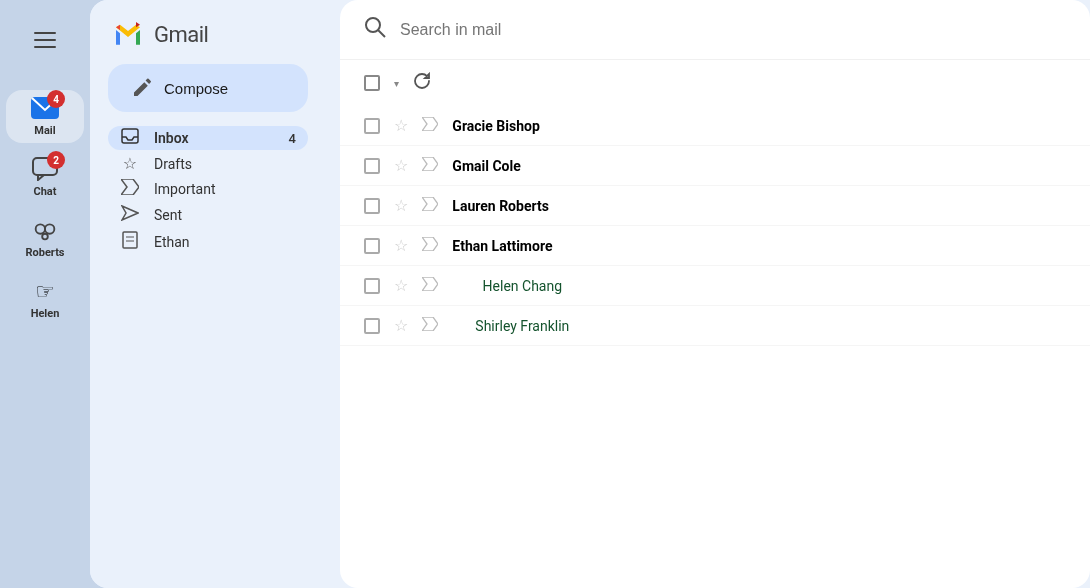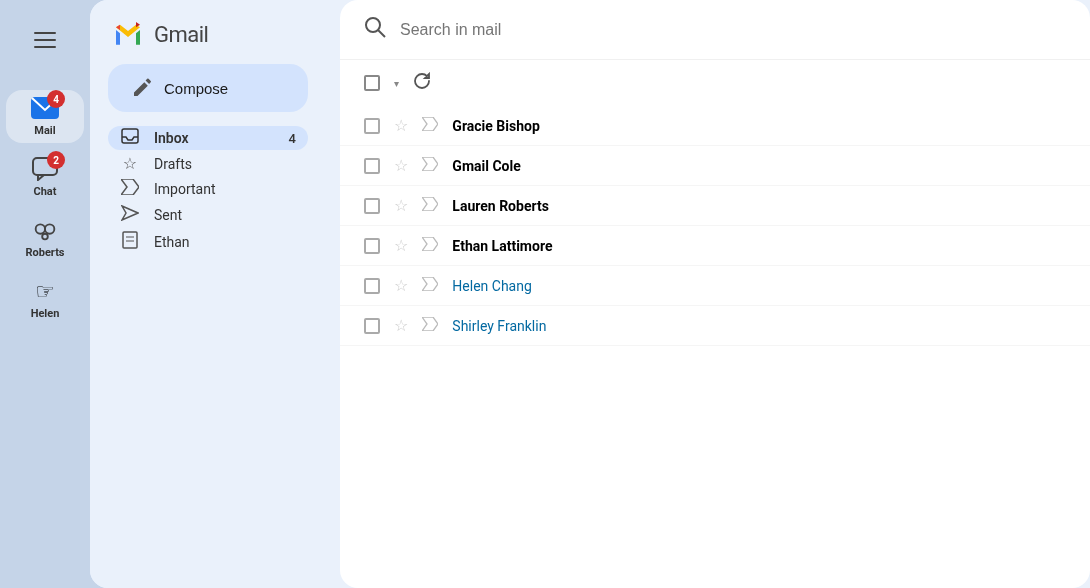--- a/index.html
+++ b/index.html
@@ -275,21 +275,22 @@
     }
 
     .sender-name {
       font-size: 14px;
       font-weight: 700;
       color: #000000;
       min-width: 140px;
     }
     .sender-name.read {
       font-weight: 400;
-      color: #0369a1;
+      color: #14532d;
+      text-align: center;
     }
 
     
     .meet-icon {
       font-size: 22px;
     }
   </style>
 </head>
 <body>
 

